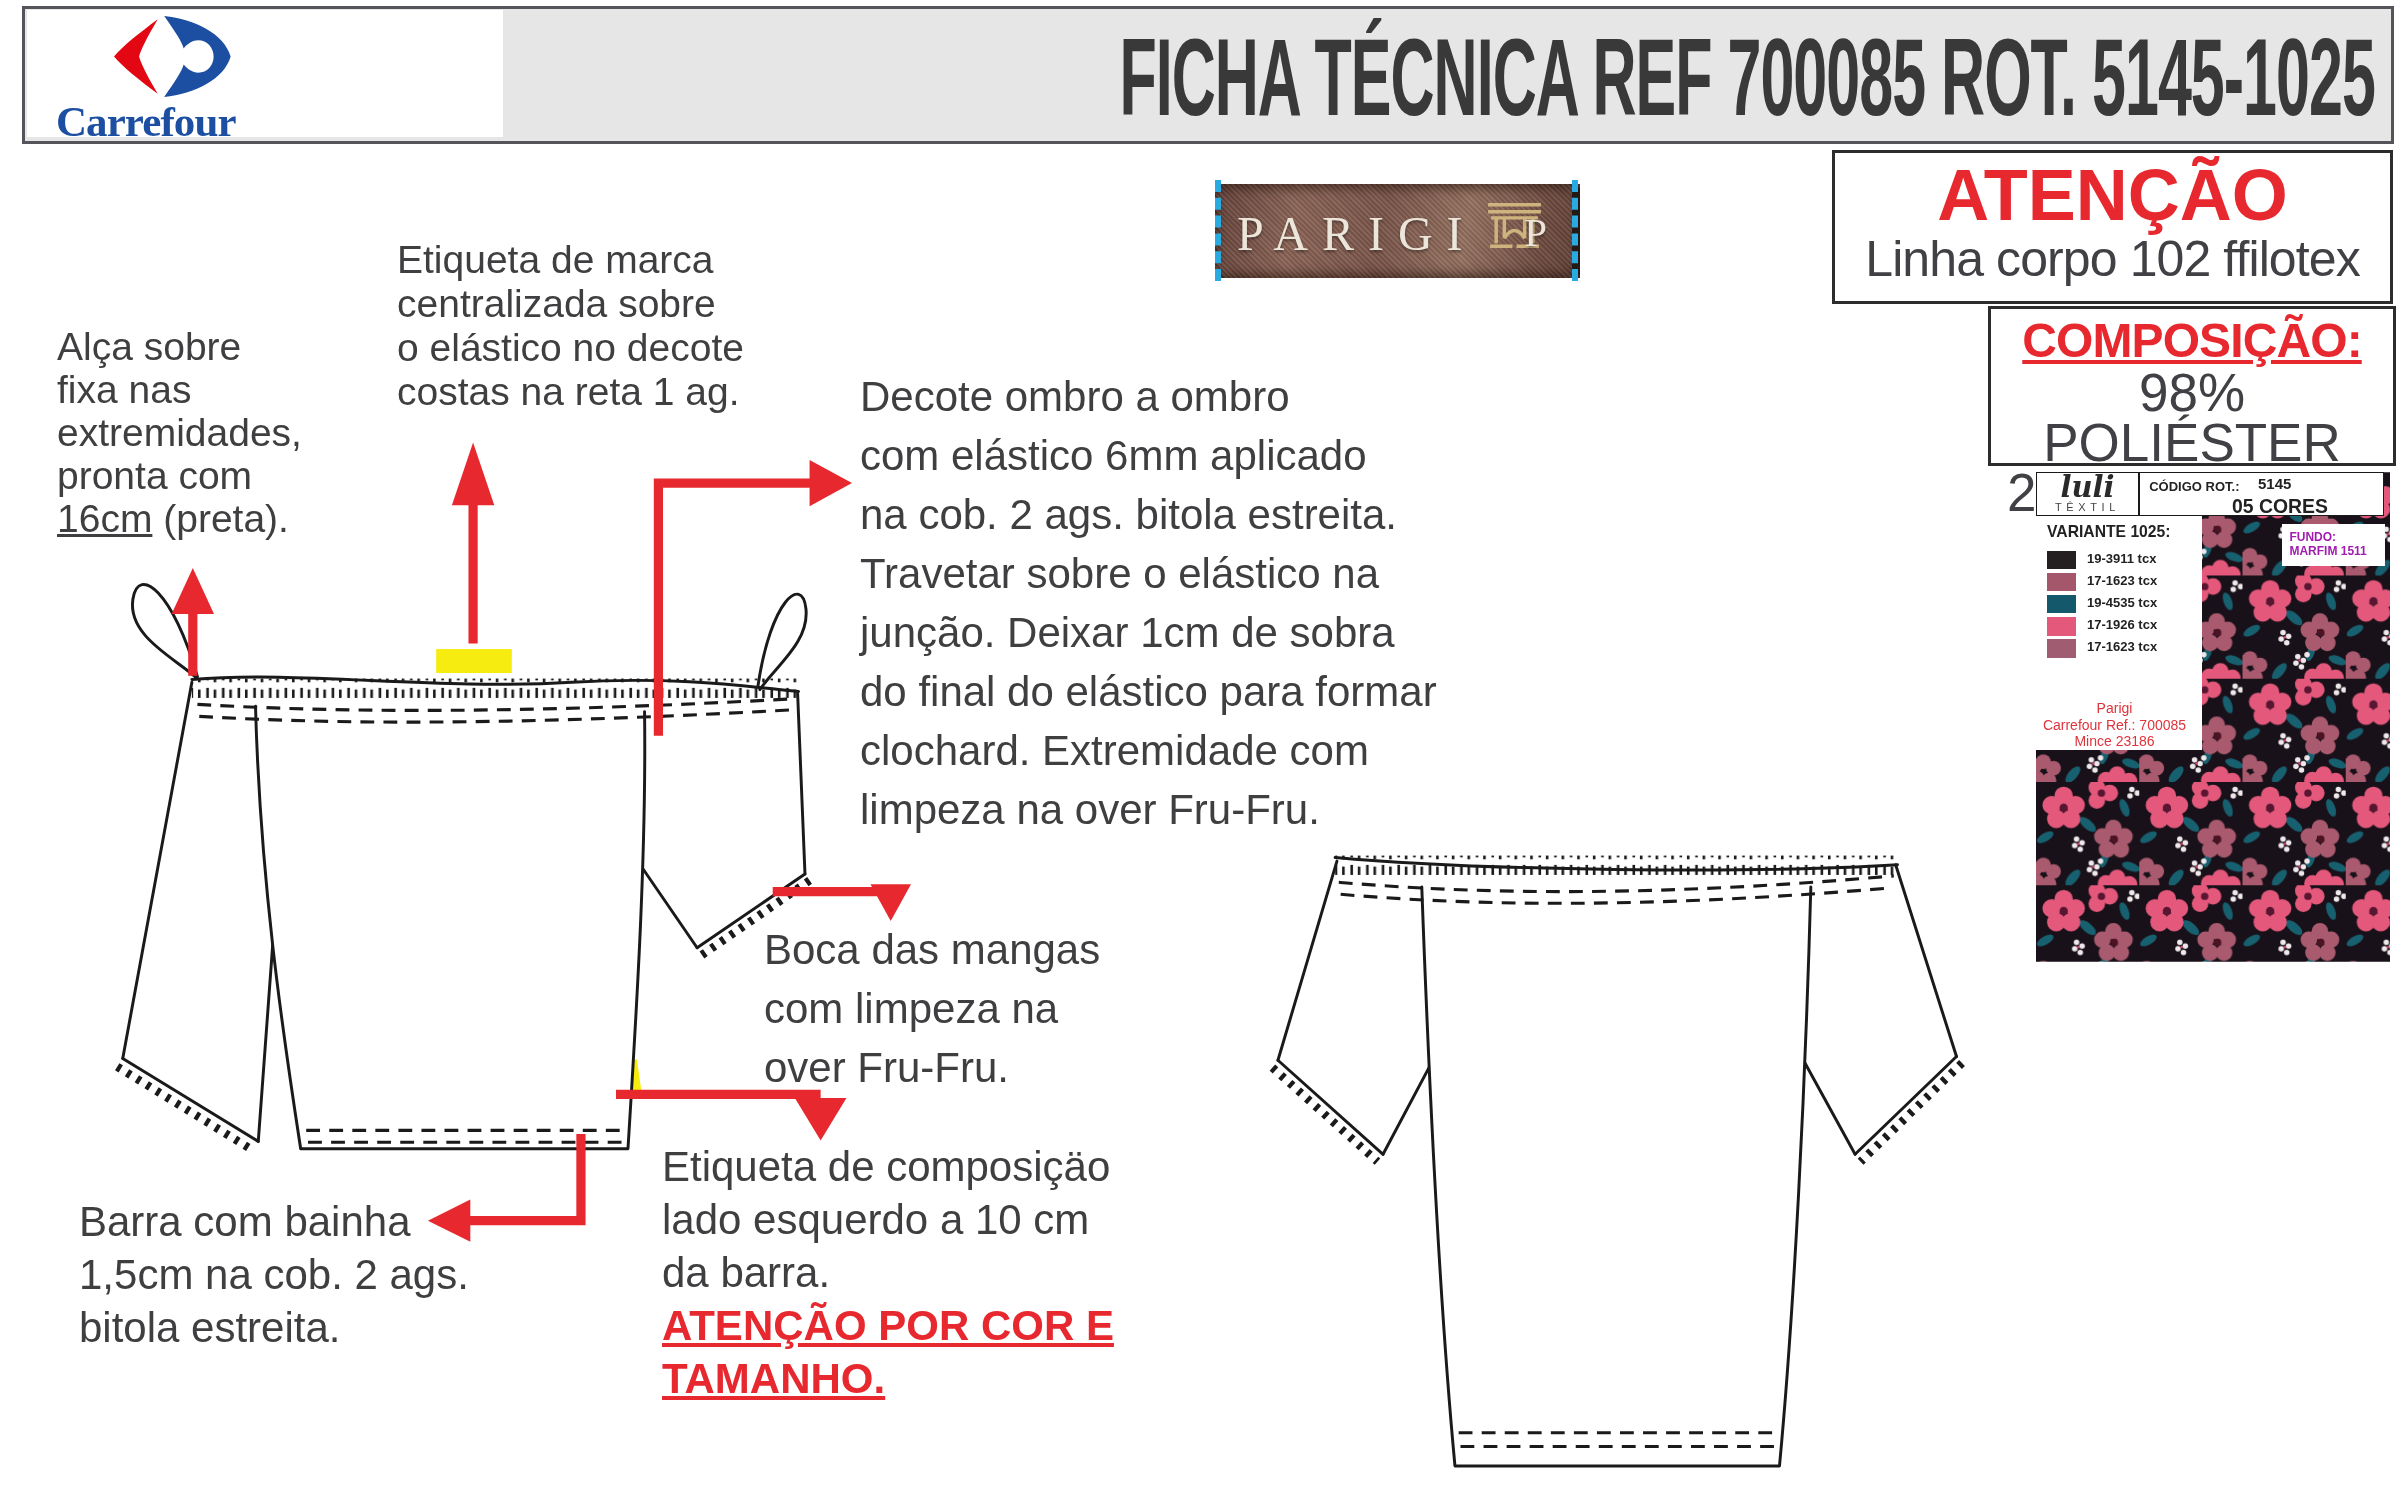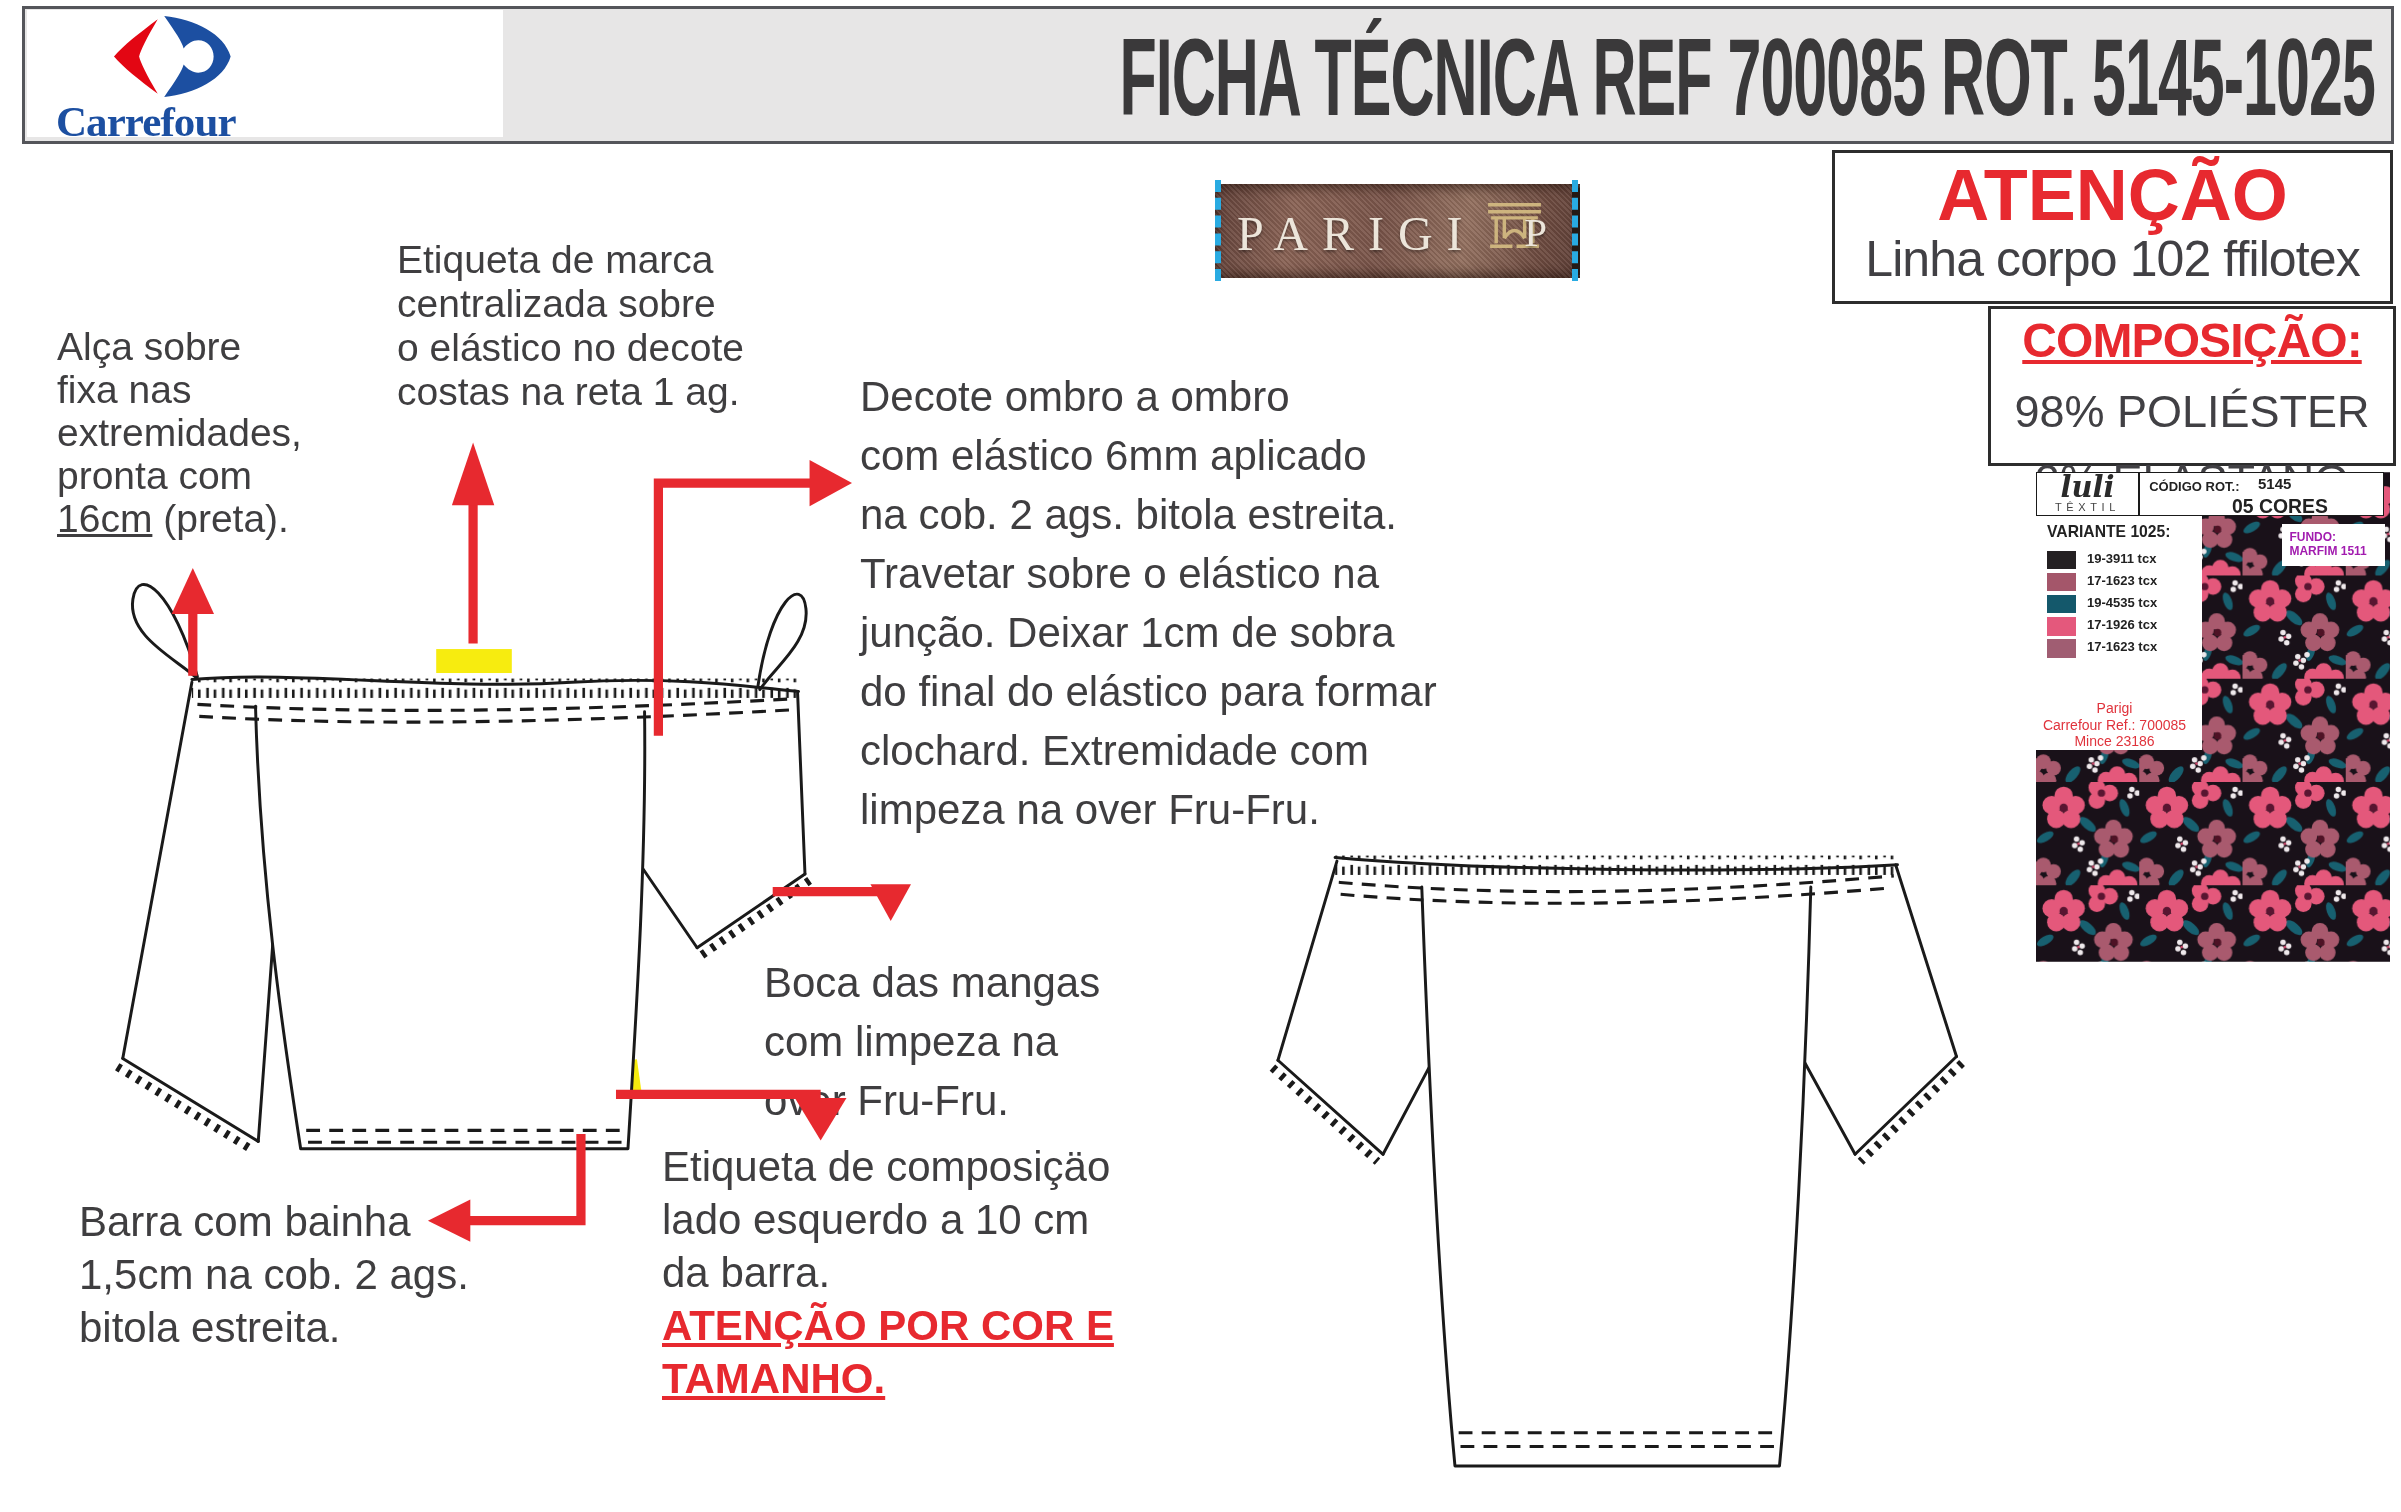--- a/index.html
+++ b/index.html
@@ -17,28 +17,28 @@
               color:#3a393a;white-space:nowrap;transform:scaleX(0.56);transform-origin:100% 50%;
               letter-spacing:-1.8px;}
   
   .note-box{background:#fff;border:3.7px solid #2d2d2d;box-sizing:border-box;text-align:center;}
   #atencao-box{left:1832px;top:150px;width:561px;height:154px;padding-top:5.5px;}
   #atencao-title{font-size:72px;font-weight:bold;color:var(--accent-red);line-height:72px;}
   #atencao-body{font-size:50px;color:#414044;line-height:57px;letter-spacing:-0.9px;}
   #composicao-box{left:1988px;top:306px;width:408px;height:160px;padding-top:3.7px;}
   #composicao-title{font-size:48px;font-weight:bold;color:var(--accent-red);
                     text-decoration:underline;line-height:55px;letter-spacing:-0.9px;}
-  #composicao-box .comp-line{font-size:45px;color:#414044;line-height:50px;margin-top:19px;}
+  #composicao-box .comp-line{font-size:53px;color:#414044;line-height:50px;}
   
   .ann{color:var(--text-dark);}
   .ann div{white-space:nowrap;}
   #ann-alca{left:57px;top:325px;font-size:39px;line-height:43px;}
   #ann-marca{left:397px;top:238px;font-size:39px;line-height:44px;}
   #ann-decote{left:860px;top:367px;font-size:42px;line-height:59px;}
-  #ann-boca{left:764px;top:920px;font-size:42px;line-height:59px;margin-top:33px;}
+  #ann-boca{left:764px;top:920px;font-size:42px;line-height:59px;}
   #ann-comp{left:662px;top:1140px;font-size:42px;line-height:53px;}
   #ann-barra{left:79px;top:1195px;font-size:42px;line-height:53px;}
   .warn{color:var(--accent-red);font-weight:bold;text-decoration:underline;}
   .u{text-decoration:underline;}
   
   #brand-label{left:1215px;top:184px;width:365px;height:94px;
       background:linear-gradient(100deg,#63423a 0%,#8a6355 22%,#7a554a 46%,#93705f 68%,#6f4c41 88%,#5e3f37 100%);
       box-shadow:inset 0 5.5px 9.2px rgba(40,20,12,.55), inset 0 -5.5px 9.2px rgba(40,20,12,.55);}
   #brand-label .weave{position:absolute;inset:0;
       background:repeating-linear-gradient(45deg,rgba(255,255,255,.07) 0 1.8px,rgba(0,0,0,.08) 1.8px 3.7px);}

